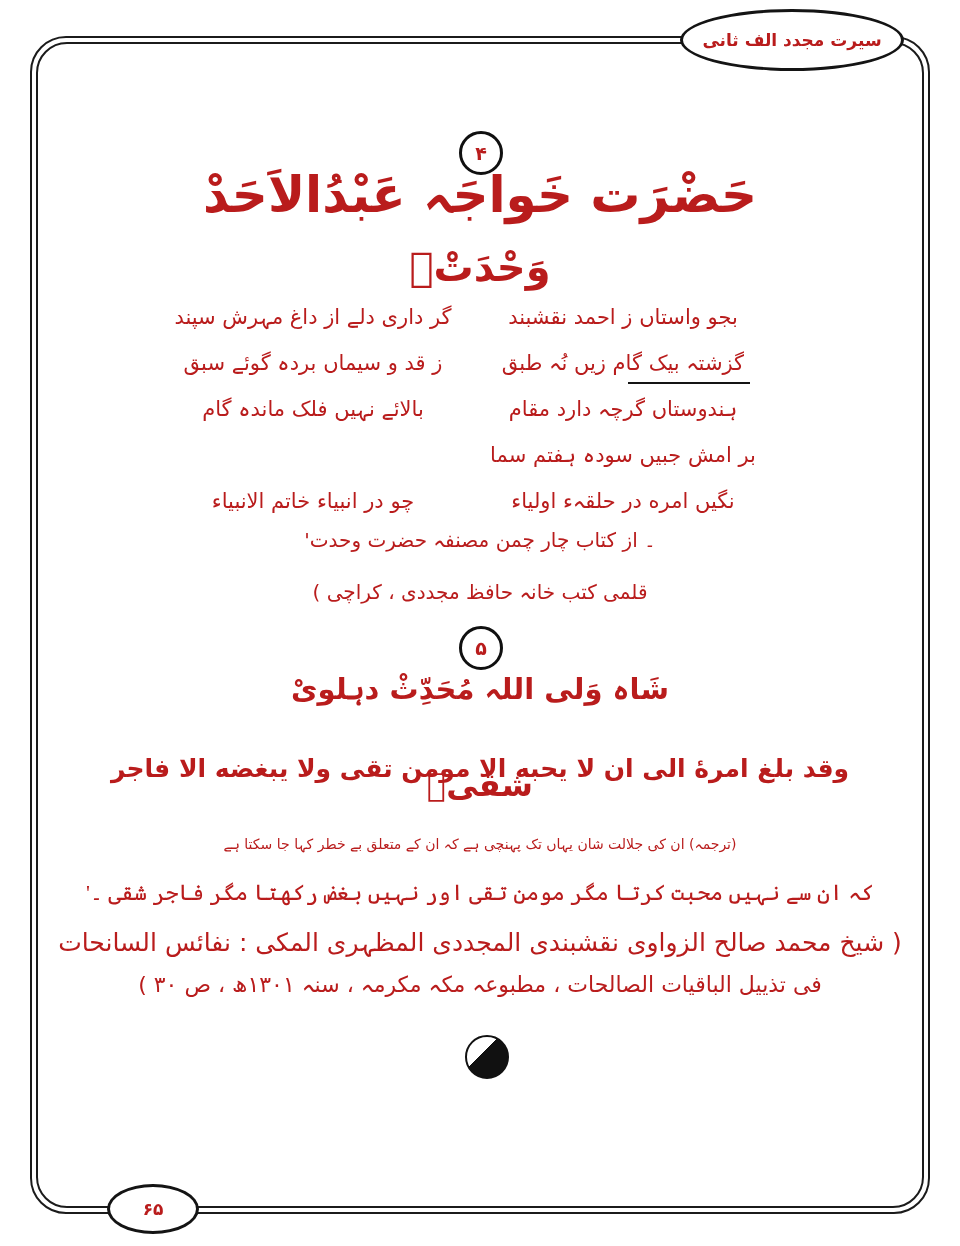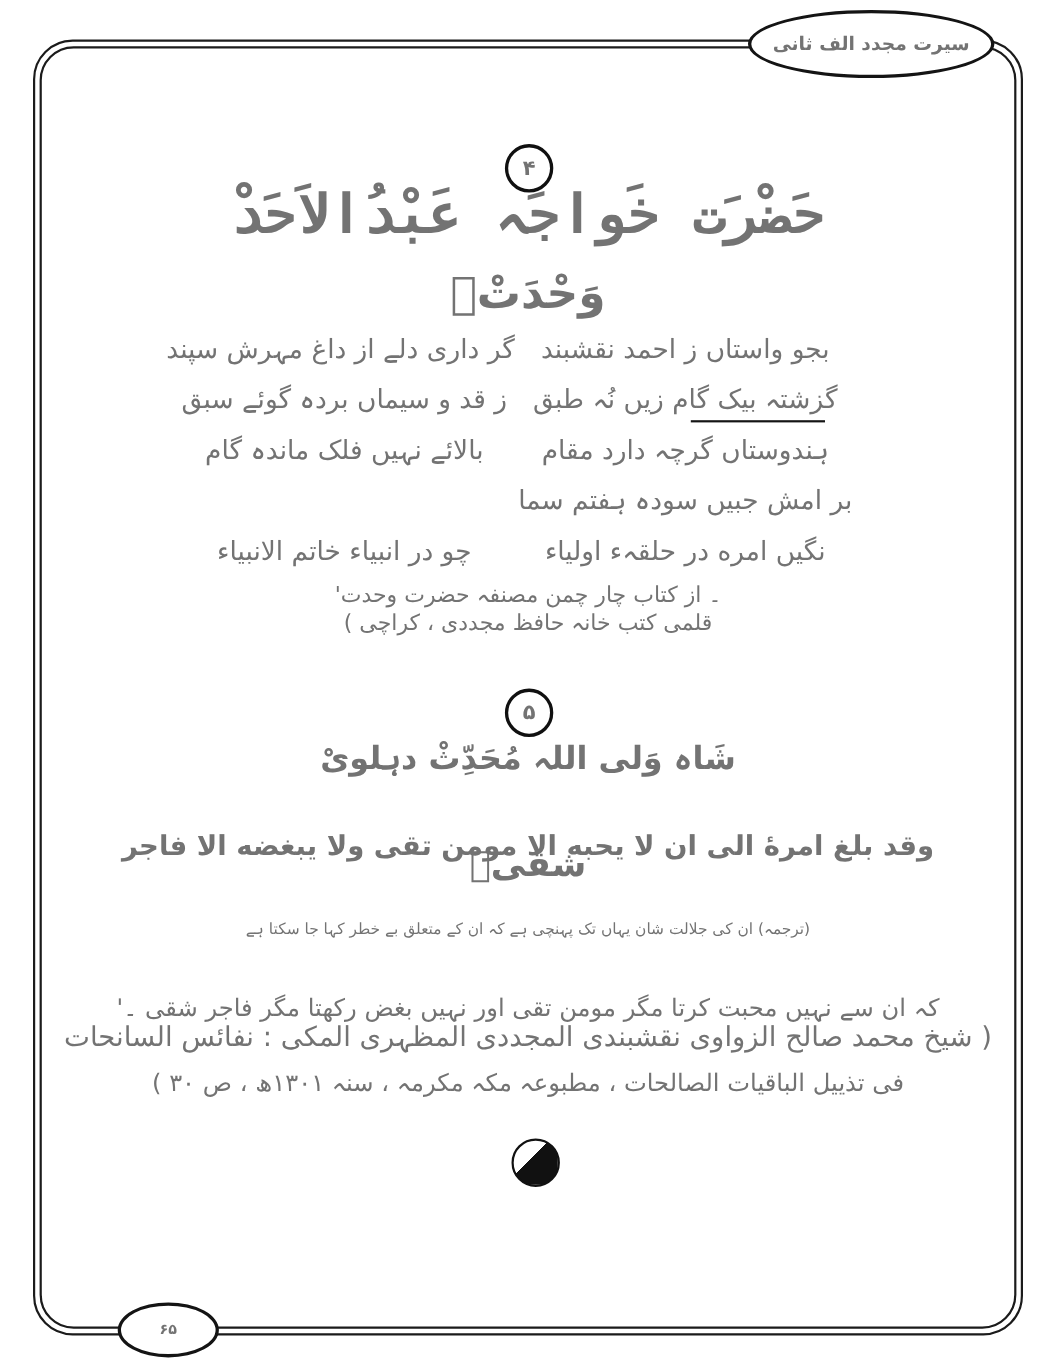--- a/index.html
+++ b/index.html
@@ -3,21 +3,21 @@
 <meta charset="utf-8">
 <style>
   html, body {
     margin: 0; padding: 0;
     background: #ffffff;
   }
   .page {
     position: relative;
     width: 960px; height: 1246px;
     background: #ffffff;
-    color: #737373;
+    color: #b91c1c;
     font-family: "DejaVu Sans", sans-serif;
     direction: rtl;
     overflow: hidden;
   }
   
   .frame-outer {
     position: absolute; left: 30px; top: 36px;
     width: 896px; height: 1174px;
     border: 2px solid #1b1b1b;
     border-radius: 36px;
@@ -49,77 +49,77 @@
     font-size: 19px; font-weight: bold;
     background: #fff;
   }
   #num4 { top: 131px; }
   #num5 { top: 626px; }
 
   .center-line {
     position: absolute; left: 10px; width: 940px;
     text-align: center;
   }
-  .h-main   { top: 166px; font-size: 50px; font-weight: bold; letter-spacing: 1px; font-family: Liberation Mono, monospace; }
+  .h-main   { top: 166px; font-size: 50px; font-weight: bold; letter-spacing: 1px; }
   .h-sub    { top: 244px; font-size: 40px; font-weight: bold; }
   .h-main5  { top: 672px; font-size: 29px; font-weight: bold; }
 
   
   .couplets {
     position: absolute; top: 294px; left: 158px;
     width: 620px;
   }
   .couplet-row {
     display: flex;
     height: 46px;
     align-items: center;
     position: relative;
   }
   .hemistich {
     width: 50%;
     text-align: center;
-    font-size: 24px;
+    font-size: 21px;
     font-weight: 500;
     white-space: nowrap;
   }
   .verse-underline {
     position: absolute;
     right: 28px; bottom: 2px;
     width: 122px;
     border-bottom: 2.5px solid #141414;
   }
 
   .attr1 { top: 528px; font-size: 20px; font-weight: 400; }
-  .attr2 { top: 554px; font-size: 20px; font-weight: 500; }
+  .attr2 { top: 580px; font-size: 20px; font-weight: 500; }
 
   .arabic1 { top: 754px; font-size: 25px; font-weight: 600; }
   .arabic2 { top: 766px; font-size: 32px; font-weight: 700; }
   .trans1  { top: 836px; font-size: 14px; }
-  .trans2  { top: 904px; font-size: 22px; }
+  .trans2  { top: 880px; font-size: 22px; font-family: Liberation Serif, serif; }
   .cite1   { top: 928px; font-size: 25px; }
   .cite2   { top: 972px; font-size: 22px; }
 
   
   .end-mark {
     position: absolute; left: 465px; top: 1035px;
     width: 44px; height: 44px;
     border-radius: 50%;
     border: 2px solid #111;
     background: linear-gradient(135deg, #ffffff 40%, #111111 40%);
     box-sizing: border-box;
   }
   
   .page-num-oval {
     position: absolute; left: 107px; top: 1184px;
     width: 86px; height: 44px;
     background: #ffffff;
     border: 3px solid #141414;
     border-radius: 50%;
     display: flex; align-items: center; justify-content: center;
-    font-size: 13px; font-weight: bold;
+    font-size: 17px; font-weight: bold;
     z-index: 5;
   }
 </style>
 </head>
 <body>
 
 <div class="page">
 
   <div class="frame-outer"></div>
   <div class="frame-inner"></div>

